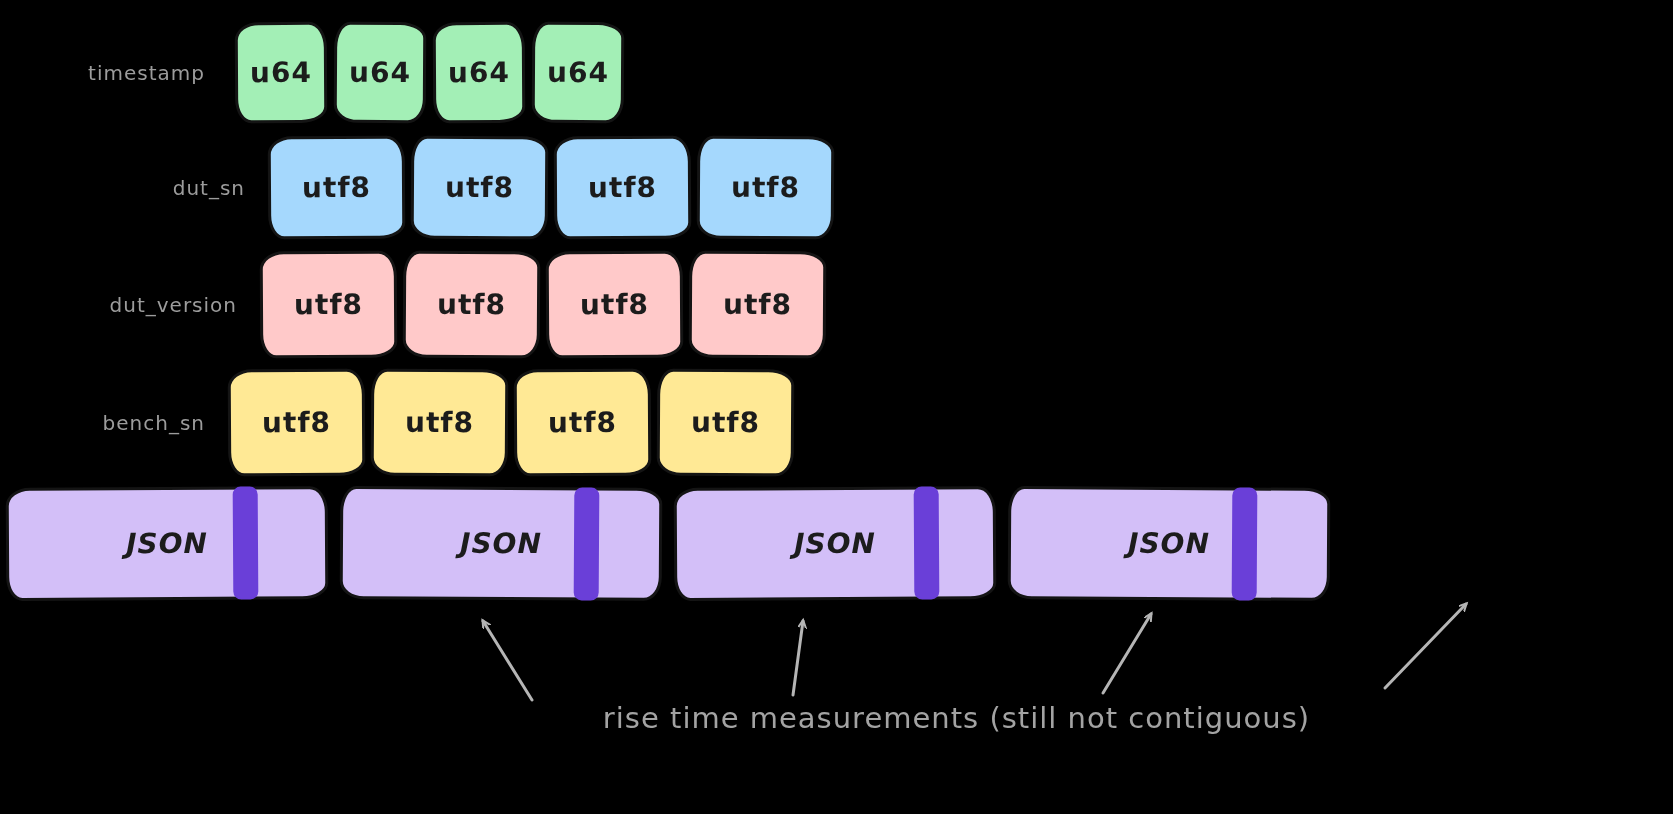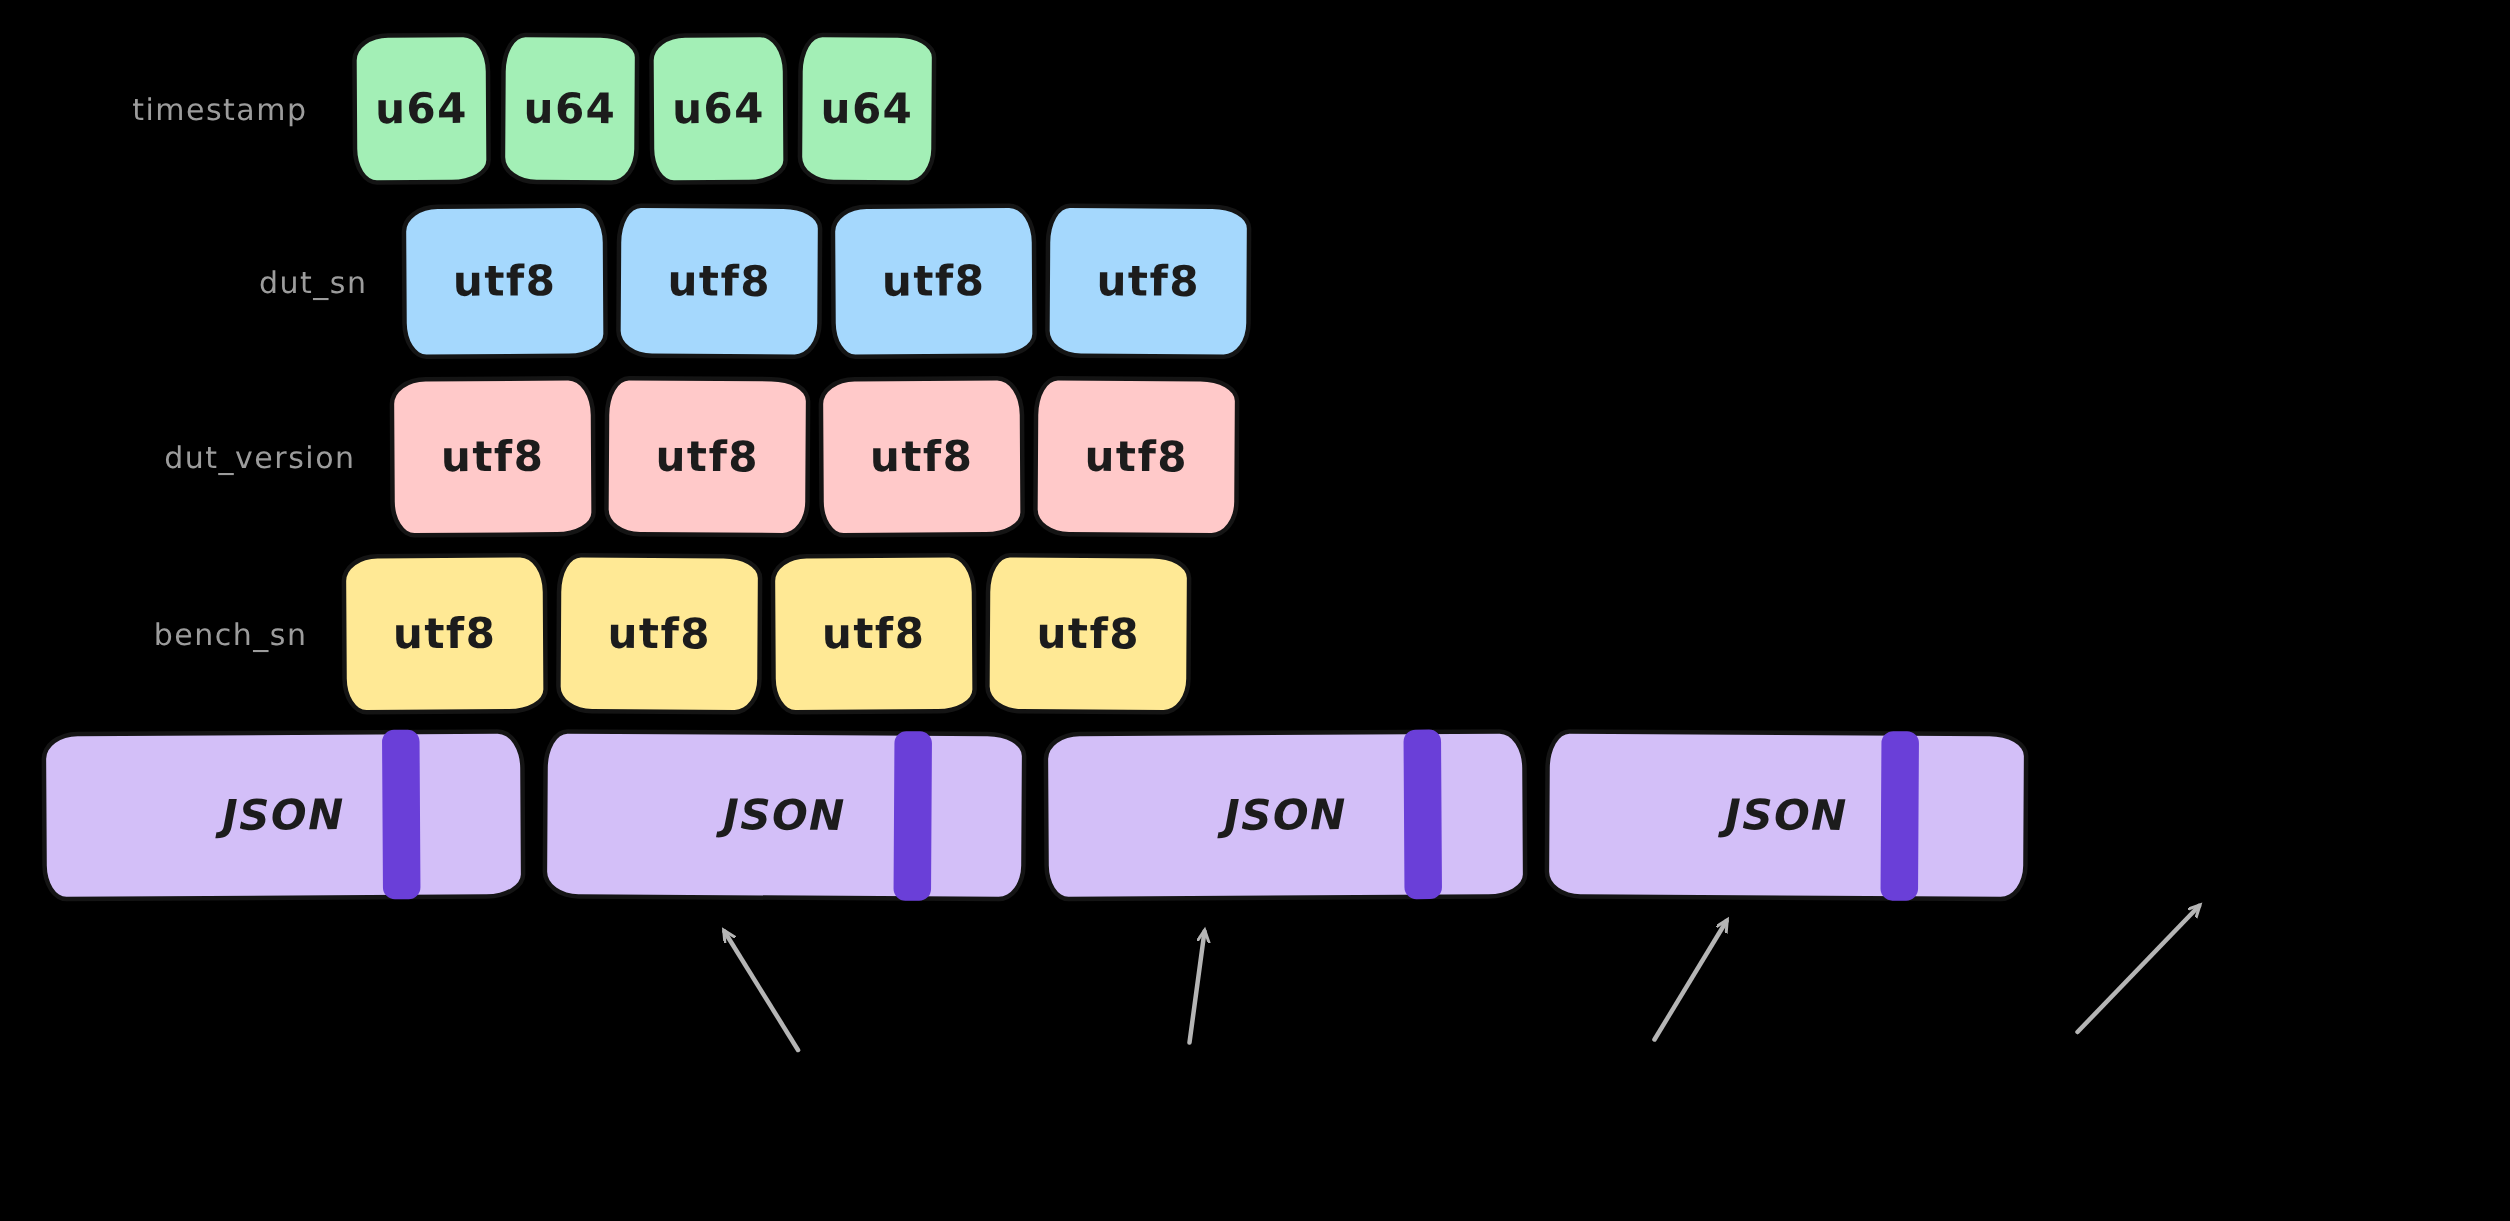--- a/index.html
+++ b/index.html
@@ -39,21 +39,21 @@
   }
 
   .cells {
     display: flex;
     height: 100%;
   }
   .row-1 .cells { margin-left: 30px; gap: 7px; }
   .row-2 .cells,
   .row-3 .cells,
   .row-4 .cells { margin-left: 23px; gap: 6px; text-align: center; }
-  .row-5 .cells { margin-left: 28px; gap: 12px; }
+  .row-5 .cells { margin-left: 6px; gap: 12px; }
 
   
   .cell {
     position: relative;
     height: 100%;
     box-sizing: border-box;
     border: 3px solid #141414;
     display: flex;
     align-items: center;
     justify-content: center;
@@ -183,14 +183,15 @@
       <marker id="ah" markerWidth="12" markerHeight="12" refX="7" refY="4" orient="auto" markerUnits="userSpaceOnUse">
         <path d="M0,0 L8,4 L0,8" fill="none" stroke="#b5b5b5" stroke-width="2" stroke-linecap="round"></path>
       </marker>
     </defs>
     <line x1="532" y1="700" x2="483" y2="621" stroke="#b5b5b5" stroke-width="3" stroke-linecap="round" marker-end="url(#ah)"></line>
     <line x1="793" y1="695" x2="803" y2="621" stroke="#b5b5b5" stroke-width="3" stroke-linecap="round" marker-end="url(#ah)"></line>
     <line x1="1103" y1="693" x2="1151" y2="614" stroke="#b5b5b5" stroke-width="3" stroke-linecap="round" marker-end="url(#ah)"></line>
     <line x1="1385" y1="688" x2="1466" y2="604" stroke="#b5b5b5" stroke-width="3" stroke-linecap="round" marker-end="url(#ah)"></line>
   </svg>
 
+  <div class="caption">rise time measurements (still not contiguous)</div>
 
 </div>
 
 </body></html>

